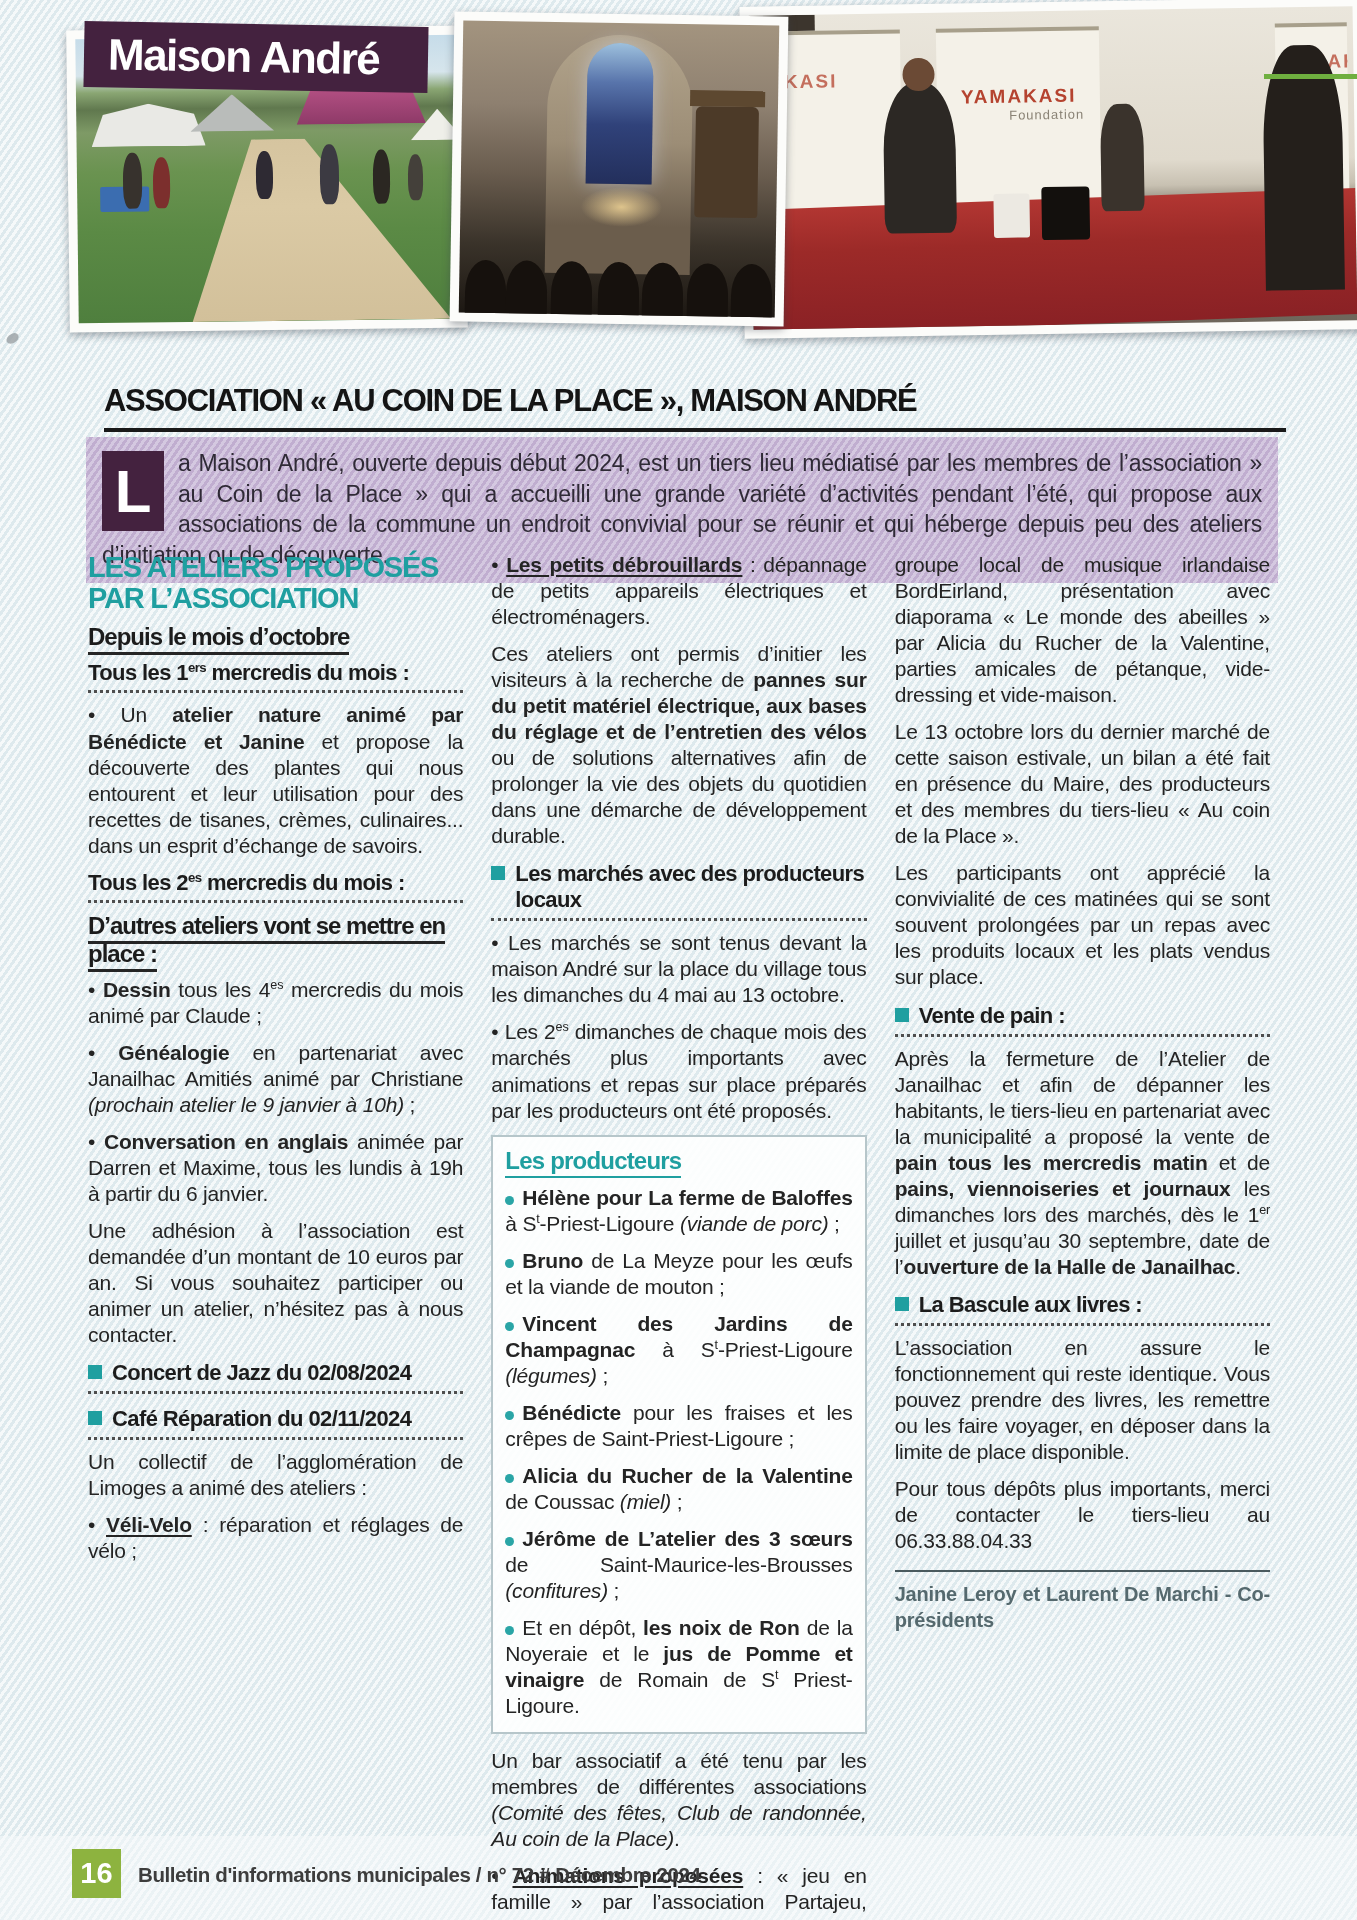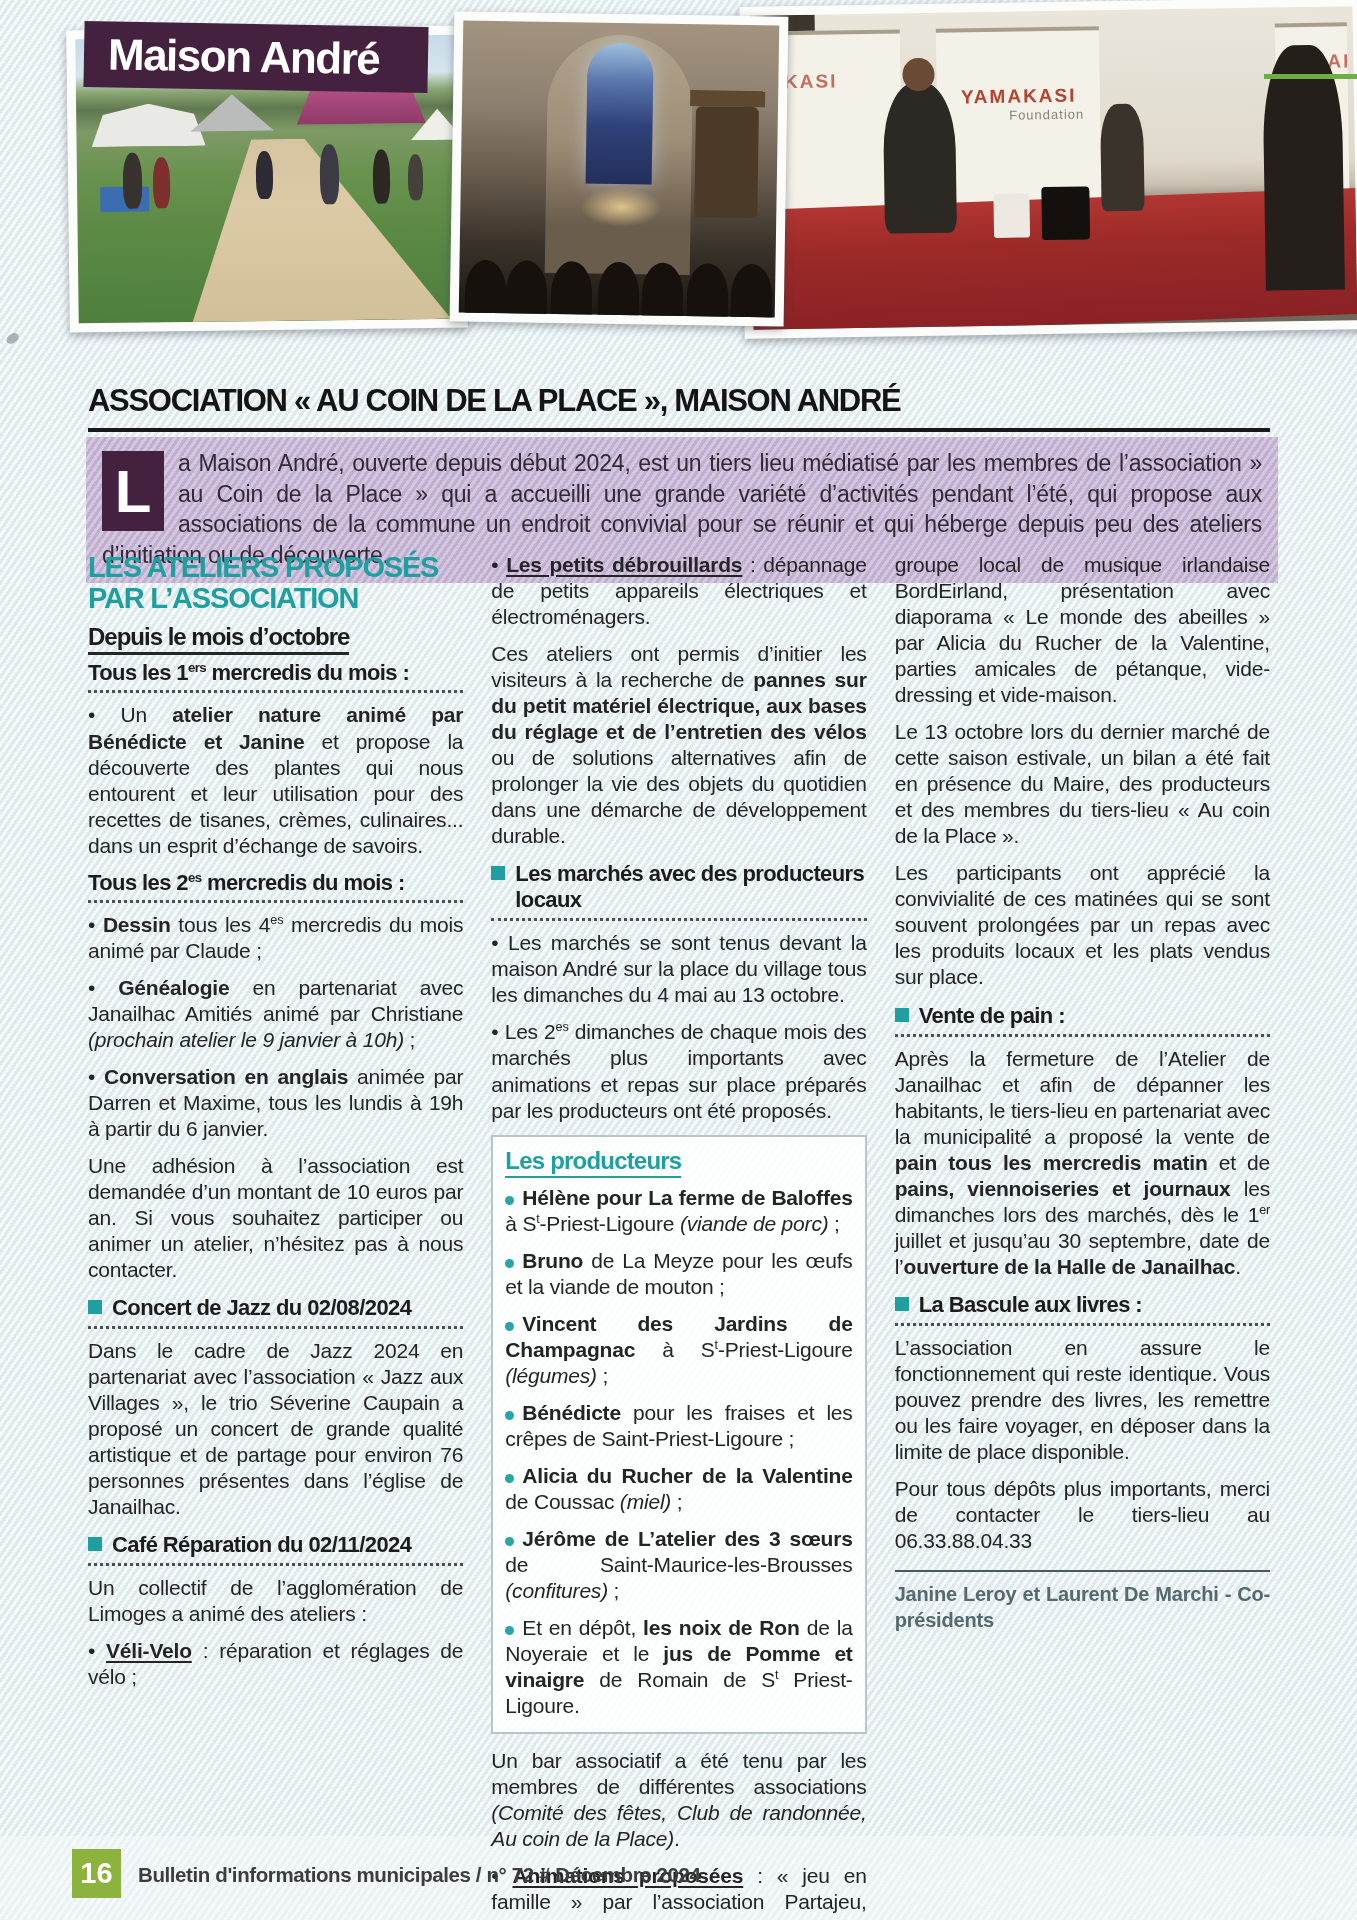--- a/index.html
+++ b/index.html
@@ -67,21 +67,21 @@
   .y-table{position:absolute;left:0;bottom:0;width:100%;height:40%;
     background:linear-gradient(180deg,#b23632 0%,#9c2a28 35%,#8a2125 100%);transform:skewY(-1.2deg);}
   .y-fig{position:absolute;}
   .y-f1{left:22%;top:22%;width:12%;height:48%;background:#2c2824;border-radius:45% 45% 10% 10%;}
   .y-f1:before{content:"";position:absolute;left:28%;top:-16%;width:44%;height:22%;border-radius:50%;background:#6b4a35;}
   .y-f2{left:58%;top:30%;width:7%;height:34%;background:#3a332c;border-radius:40% 40% 10% 10%;}
   .y-f3{right:2%;top:12%;width:13%;height:78%;background:#241f1b;border-radius:40% 40% 0 0;}
   .y-bag1{left:40%;top:58%;width:6%;height:14%;background:#ece9e2;border-radius:3px;position:absolute;}
   .y-bag2{left:48%;top:56%;width:8%;height:17%;background:#13100d;border-radius:4px;position:absolute;}
   
-  .article-title{left:88px;top:383px;width:1182px;z-index:6;}
+  .article-title{left:104px;top:383px;width:1182px;z-index:6;}
   .article-title h2{margin:0;font-size:31px;font-weight:700;letter-spacing:-1.3px;color:#141414;
     padding-bottom:9px;border-bottom:4px solid #191919;}
   .intro{left:86px;top:437px;width:1192px;box-sizing:border-box;padding:11px 16px 13px;z-index:6;
     background:repeating-linear-gradient(125deg, rgba(255,255,255,.25) 0 3px, rgba(150,120,170,.12) 3px 6px),#c6b5d5;}
   .dropcap{float:left;width:62px;height:80px;background:#44223f;color:#fff;font-size:60px;font-weight:700;
     display:flex;align-items:center;justify-content:center;margin:3px 14px 0 0;}
   .intro p{margin:0;font-size:23px;line-height:1.33;text-align:justify;color:#2f2a36;letter-spacing:-0.2px;}
   
   .columns{left:88px;top:552px;width:1182px;display:flex;gap:28px;z-index:6;}
   .col{flex:1;min-width:0;}
@@ -186,29 +186,29 @@
   </div>
 
   <div class="abs columns">
 
     <div class="col">
       <h3 class="teal-h">LES ATELIERS PROPOSÉS PAR L’ASSOCIATION</h3>
       <div class="subhead"><span>Depuis le mois d’octobre</span></div>
       <div class="dothead"><span>Tous les 1</span><span class="sup">ers</span><span> mercredis du mois :</span></div>
       <p class="body"><span>• Un </span><span class="b">atelier nature animé par Bénédicte et Janine</span><span> et propose la découverte des plantes qui nous entourent et leur utilisation pour des recettes de tisanes, crèmes, culinaires... dans un esprit d’échange de savoirs.</span></p>
       <div class="dothead"><span>Tous les 2</span><span class="sup">es</span><span> mercredis du mois :</span></div>
+      <div class="subhead"><span>D’autres ateliers vont se mettre en place :</span></div>
       <p class="body"><span>• </span><span class="b">Dessin</span><span> tous les 4</span><span class="sup">es</span><span> mercredis du mois animé par Claude ;</span></p>
       <p class="body"><span>• </span><span class="b">Généalogie</span><span> en partenariat avec Janailhac Amitiés animé par Christiane </span><span class="i">(prochain atelier le 9 janvier à 10h)</span><span> ;</span></p>
       <p class="body"><span>• </span><span class="b">Conversation en anglais</span><span> animée par Darren et Maxime, tous les lundis à 19h à partir du 6 janvier.</span></p>
       <p class="body">Une adhésion à l’association est demandée d’un montant de 10 euros par an. Si vous souhaitez participer ou animer un atelier, n’hésitez pas à nous contacter.</p>
       <div class="sqhead">
         <span class="sq"></span>
         <span>Concert de Jazz du 02/08/2024</span>
       </div>
-      <p class="body">Dans le cadre de Jazz 2024 en partenariat avec l’association « Jazz aux Villages », le trio Séverine Caupain a proposé un concert de grande qualité artistique et de partage pour environ 76 personnes présentes dans l’église de Janailhac.</p>
       <div class="sqhead">
         <span class="sq"></span>
         <span>Café Réparation du 02/11/2024</span>
       </div>
       <p class="body">Un collectif de l’agglomération de Limoges a animé des ateliers :</p>
       <p class="body"><span>• </span><span class="b u">Véli-Velo</span><span> : réparation et réglages de vélo ;</span></p>
     </div>
 
     <div class="col">
       <p class="body"><span>• </span><span class="b u">Les petits débrouillards</span><span> : dépannage de petits appareils électriques et électroménagers.</span></p>

